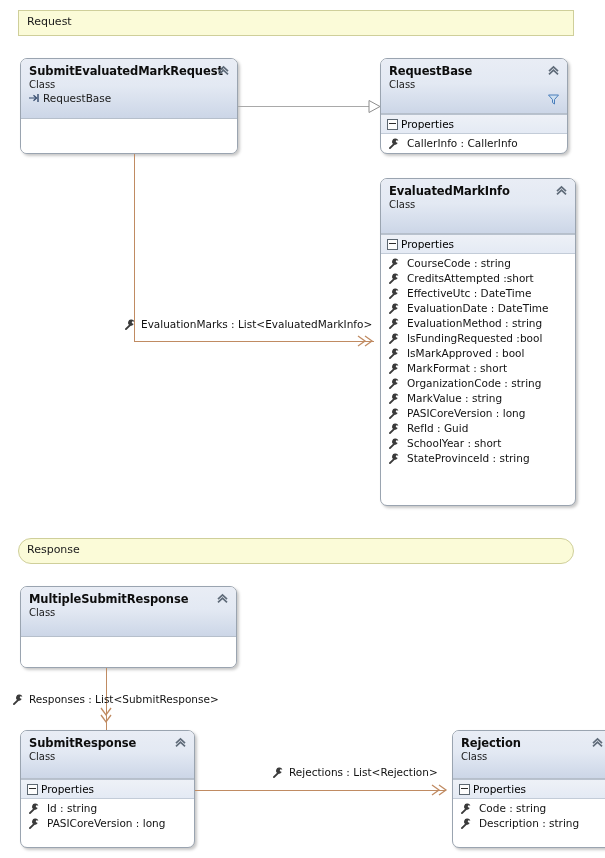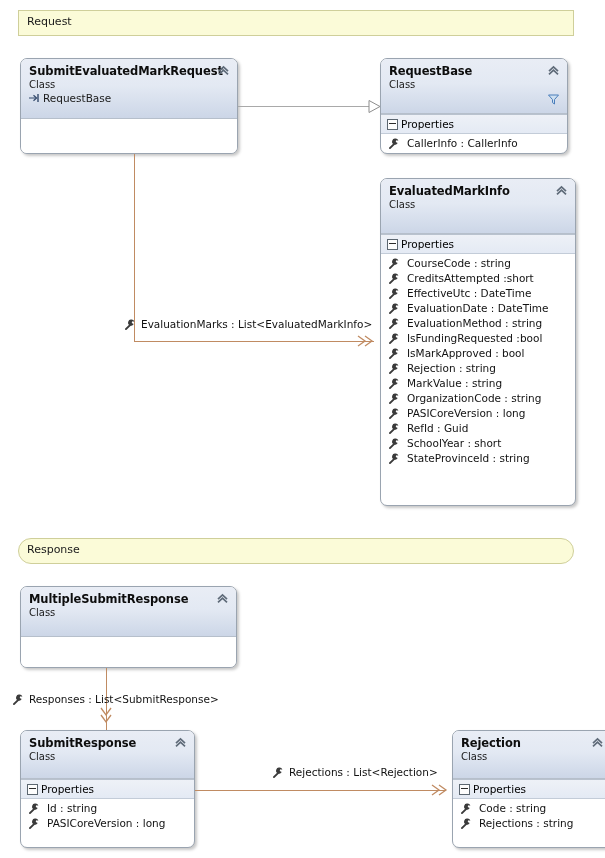--- a/index.html
+++ b/index.html
@@ -287,35 +287,35 @@
             <path d="M7.6 0.6 a3 3 0 1 0 2.1 4.4 l-2.0 -1.1 0.6 -1.6 2.1 0.4 A3 3 0 0 0 7.6 0.6 Z" fill="#3b3b3b"></path>
             <path d="M6.4 4.6 L1.2 9.4 a1 1 0 0 0 1.4 1.4 L7.5 6.0 Z" fill="#3b3b3b"></path>
           </svg></span>
         <span>IsMarkApproved : bool</span>
       </div>
       <div class="member">
         <span class="wrench"><svg width="11" height="11" viewBox="0 0 11 11">
             <path d="M7.6 0.6 a3 3 0 1 0 2.1 4.4 l-2.0 -1.1 0.6 -1.6 2.1 0.4 A3 3 0 0 0 7.6 0.6 Z" fill="#3b3b3b"></path>
             <path d="M6.4 4.6 L1.2 9.4 a1 1 0 0 0 1.4 1.4 L7.5 6.0 Z" fill="#3b3b3b"></path>
           </svg></span>
-        <span>Rejection : string</span>
+        <span>MarkFormat : short</span>
+      </div>
+      <div class="member">
+        <span class="wrench"><svg width="11" height="11" viewBox="0 0 11 11">
+            <path d="M7.6 0.6 a3 3 0 1 0 2.1 4.4 l-2.0 -1.1 0.6 -1.6 2.1 0.4 A3 3 0 0 0 7.6 0.6 Z" fill="#3b3b3b"></path>
+            <path d="M6.4 4.6 L1.2 9.4 a1 1 0 0 0 1.4 1.4 L7.5 6.0 Z" fill="#3b3b3b"></path>
+          </svg></span>
+        <span>OrganizationCode : string</span>
       </div>
       <div class="member">
         <span class="wrench"><svg width="11" height="11" viewBox="0 0 11 11">
             <path d="M7.6 0.6 a3 3 0 1 0 2.1 4.4 l-2.0 -1.1 0.6 -1.6 2.1 0.4 A3 3 0 0 0 7.6 0.6 Z" fill="#3b3b3b"></path>
             <path d="M6.4 4.6 L1.2 9.4 a1 1 0 0 0 1.4 1.4 L7.5 6.0 Z" fill="#3b3b3b"></path>
           </svg></span>
         <span>MarkValue : string</span>
-      </div>
-      <div class="member">
-        <span class="wrench"><svg width="11" height="11" viewBox="0 0 11 11">
-            <path d="M7.6 0.6 a3 3 0 1 0 2.1 4.4 l-2.0 -1.1 0.6 -1.6 2.1 0.4 A3 3 0 0 0 7.6 0.6 Z" fill="#3b3b3b"></path>
-            <path d="M6.4 4.6 L1.2 9.4 a1 1 0 0 0 1.4 1.4 L7.5 6.0 Z" fill="#3b3b3b"></path>
-          </svg></span>
-        <span>OrganizationCode : string</span>
       </div>
       <div class="member">
         <span class="wrench"><svg width="11" height="11" viewBox="0 0 11 11">
             <path d="M7.6 0.6 a3 3 0 1 0 2.1 4.4 l-2.0 -1.1 0.6 -1.6 2.1 0.4 A3 3 0 0 0 7.6 0.6 Z" fill="#3b3b3b"></path>
             <path d="M6.4 4.6 L1.2 9.4 a1 1 0 0 0 1.4 1.4 L7.5 6.0 Z" fill="#3b3b3b"></path>
           </svg></span>
         <span>PASICoreVersion : long</span>
       </div>
       <div class="member">
         <span class="wrench"><svg width="11" height="11" viewBox="0 0 11 11">
@@ -455,21 +455,21 @@
             <path d="M7.6 0.6 a3 3 0 1 0 2.1 4.4 l-2.0 -1.1 0.6 -1.6 2.1 0.4 A3 3 0 0 0 7.6 0.6 Z" fill="#3b3b3b"></path>
             <path d="M6.4 4.6 L1.2 9.4 a1 1 0 0 0 1.4 1.4 L7.5 6.0 Z" fill="#3b3b3b"></path>
           </svg></span>
         <span>Code : string</span>
       </div>
       <div class="member">
         <span class="wrench"><svg width="11" height="11" viewBox="0 0 11 11">
             <path d="M7.6 0.6 a3 3 0 1 0 2.1 4.4 l-2.0 -1.1 0.6 -1.6 2.1 0.4 A3 3 0 0 0 7.6 0.6 Z" fill="#3b3b3b"></path>
             <path d="M6.4 4.6 L1.2 9.4 a1 1 0 0 0 1.4 1.4 L7.5 6.0 Z" fill="#3b3b3b"></path>
           </svg></span>
-        <span>Rejections : string</span>
+        <span>Description : string</span>
       </div>
     </div>
 </div>
 
 <div class="seg seg-h seg-assoc" style="left:195px; top:790px; width:251px;"></div>
 <div class="assoc-label" style="left:272px; top:765px;">
   <span class="wrench">
     <svg width="11" height="11" viewBox="0 0 11 11">
       <path d="M7.6 0.6 a3 3 0 1 0 2.1 4.4 l-2.0 -1.1 0.6 -1.6 2.1 0.4 A3 3 0 0 0 7.6 0.6 Z" fill="#3b3b3b"></path>
       <path d="M6.4 4.6 L1.2 9.4 a1 1 0 0 0 1.4 1.4 L7.5 6.0 Z" fill="#3b3b3b"></path>

